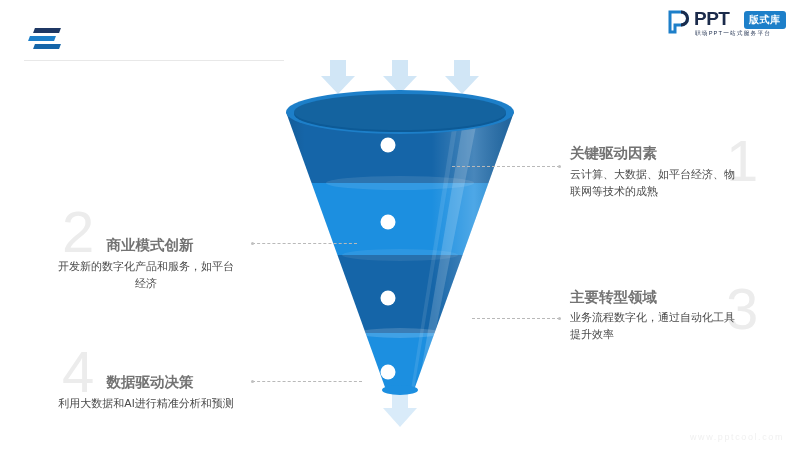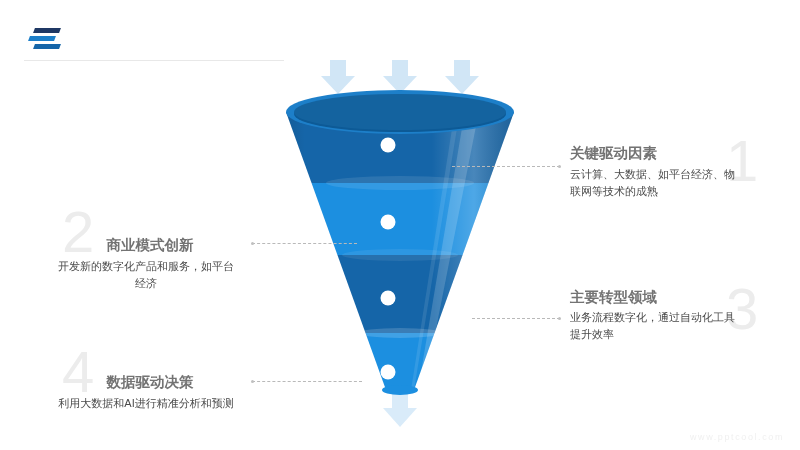--- a/index.html
+++ b/index.html
@@ -79,20 +79,29 @@
 
   <div class="header">
     <div class="hdr-icon">
       <i class="b1"></i>
         <i class="b2"></i>
         <i class="b3"></i>
     </div>
     <div class="hdr-rule"></div>
   </div>
 
+  <div class="brand">
+    <svg class="pmark" viewBox="0 0 22 24">
+      <path d="M2 2 H13 a6.5 6.5 0 0 1 0 13 H7 V22 H2 Z" fill="none" stroke="#1d7fc9" stroke-width="3"></path>
+      <path d="M13 2 a6.5 6.5 0 0 1 0 13" fill="none" stroke="#1b2b4b" stroke-width="3"></path>
+    </svg>
+    <div class="ppt">PPT</div>
+    <div class="badge">版式库</div>
+    <div class="sub">职场PPT一站式服务平台</div>
+  </div>
 
   <div class="funnel-wrap">
     <svg class="funnel-svg" width="264" height="370" viewBox="0 0 264 370">
       <defs>
         <clipPath id="coneClip">
           <path d="M18,52 L246,52 L146,330 A40 9 0 0 1 118,330 Z"></path>
         </clipPath>
         <linearGradient id="shade" x1="0" y1="0" x2="1" y2="0">
           <stop offset="0%" stop-color="#000" stop-opacity="0.18"></stop>
           <stop offset="14%" stop-color="#000" stop-opacity="0.00"></stop>

